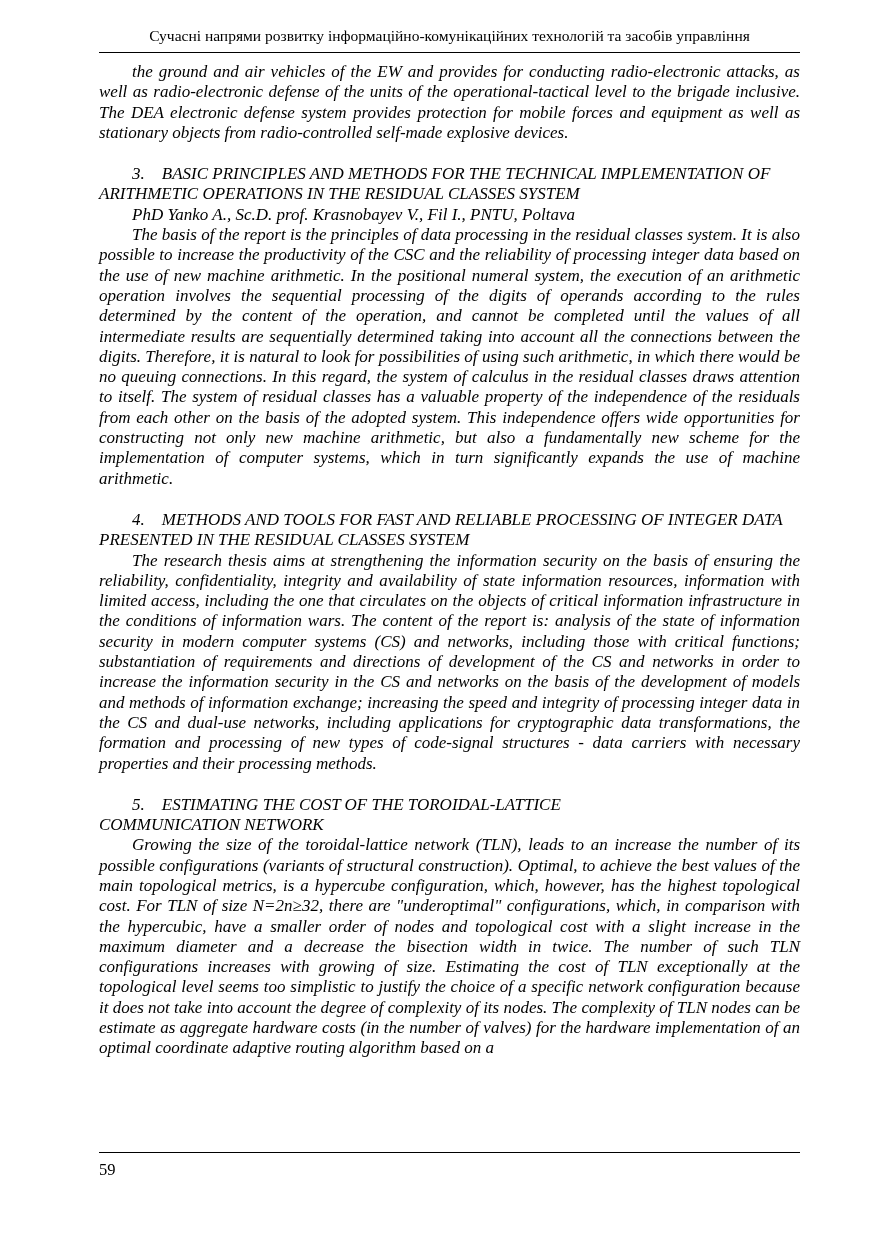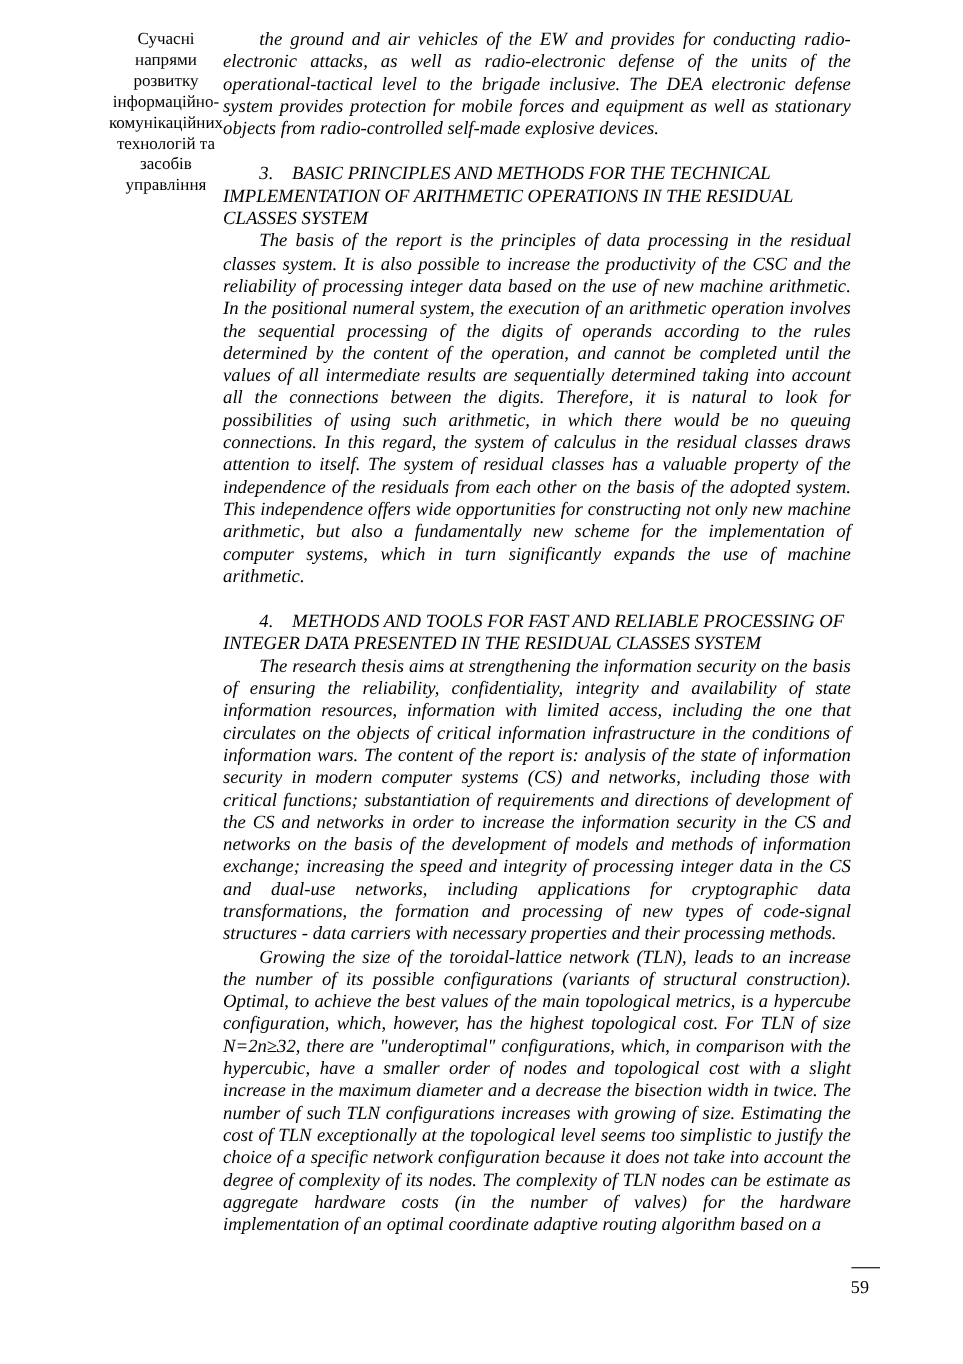--- a/index.html
+++ b/index.html
@@ -8,21 +8,21 @@
     width: 875px;
     height: 1240px;
     font-family: "Liberation Serif", serif;
     color: #000000;
   }
   .page {
     width: 875px;
     height: 1240px;
     padding: 26px 75px 60px 99px;
     display: flex;
-    flex-direction: row;
+    flex-direction: column;
     overflow: hidden;
     background: #ffffff;
   }
   .running-header {
     text-align: center;
     font-size: 15.5px;
     line-height: 19px;
     padding-bottom: 7px;
   }
   .header-rule {
@@ -71,29 +71,32 @@
     <span>Сучасні напрями розвитку інформаційно-комунікаційних технологій та засобів управління</span>
   </div>
   <div class="header-rule"></div>
 
   <div class="body-text">
 
     <p class="para">the ground and air vehicles of the EW and provides for conducting radio-electronic attacks, as well as radio-electronic defense of the units of the operational-tactical level to the brigade inclusive. The DEA electronic defense system provides protection for mobile forces and equipment as well as stationary objects from radio-controlled self-made explosive devices.</p>
 
     <section>
       <p class="heading">3. BASIC PRINCIPLES AND METHODS FOR THE TECHNICAL IMPLEMENTATION OF ARITHMETIC OPERATIONS IN THE RESIDUAL CLASSES SYSTEM</p>
+      <p class="authors">PhD Yanko A., Sc.D. prof. Krasnobayev V., Fil I., PNTU, Poltava</p>
       <p class="para">The basis of the report is the principles of data processing in the residual classes system. It is also possible to increase the productivity of the CSC and the reliability of processing integer data based on the use of new machine arithmetic. In the positional numeral system, the execution of an arithmetic operation involves the sequential processing of the digits of operands according to the rules determined by the content of the operation, and cannot be completed until the values of all intermediate results are sequentially determined taking into account all the connections between the digits. Therefore, it is natural to look for possibilities of using such arithmetic, in which there would be no queuing connections. In this regard, the system of calculus in the residual classes draws attention to itself. The system of residual classes has a valuable property of the independence of the residuals from each other on the basis of the adopted system. This independence offers wide opportunities for constructing not only new machine arithmetic, but also a fundamentally new scheme for the implementation of computer systems, which in turn significantly expands the use of machine arithmetic.</p>
     </section>
 
     <section>
       <p class="heading">4. METHODS AND TOOLS FOR FAST AND RELIABLE PROCESSING OF INTEGER DATA PRESENTED IN THE RESIDUAL CLASSES SYSTEM</p>
       <p class="para">The research thesis aims at strengthening the information security on the basis of ensuring the reliability, confidentiality, integrity and availability of state information resources, information with limited access, including the one that circulates on the objects of critical information infrastructure in the conditions of information wars. The content of the report is: analysis of the state of information security in modern computer systems (CS) and networks, including those with critical functions; substantiation of requirements and directions of development of the CS and networks in order to increase the information security in the CS and networks on the basis of the development of models and methods of information exchange; increasing the speed and integrity of processing integer data in the CS and dual-use networks, including applications for cryptographic data transformations, the formation and processing of new types of code-signal structures - data carriers with necessary properties and their processing methods.</p>
     </section>
 
     <section>
+      <p class="heading">5. ESTIMATING THE COST OF THE TOROIDAL-LATTICE
+COMMUNICATION NETWORK</p>
       <p class="para">Growing the size of the toroidal-lattice network (TLN), leads to an increase the number of its possible configurations (variants of structural construction). Optimal, to achieve the best values of the main topological metrics, is a hypercube configuration, which, however, has the highest topological cost. For TLN of size N=2n≥32, there are "underoptimal" configurations, which, in comparison with the hypercubic, have a smaller order of nodes and topological cost with a slight increase in the maximum diameter and a decrease the bisection width in twice. The number of such TLN configurations increases with growing of size. Estimating the cost of TLN exceptionally at the topological level seems too simplistic to justify the choice of a specific network configuration because it does not take into account the degree of complexity of its nodes. The complexity of TLN nodes can be estimate as aggregate hardware costs (in the number of valves) for the hardware implementation of an optimal coordinate adaptive routing algorithm based on a</p>
     </section>
 
   </div>
 
   <div class="footer">
     <div class="footer-rule"></div>
     <div class="page-number">59</div>
   </div>
 

